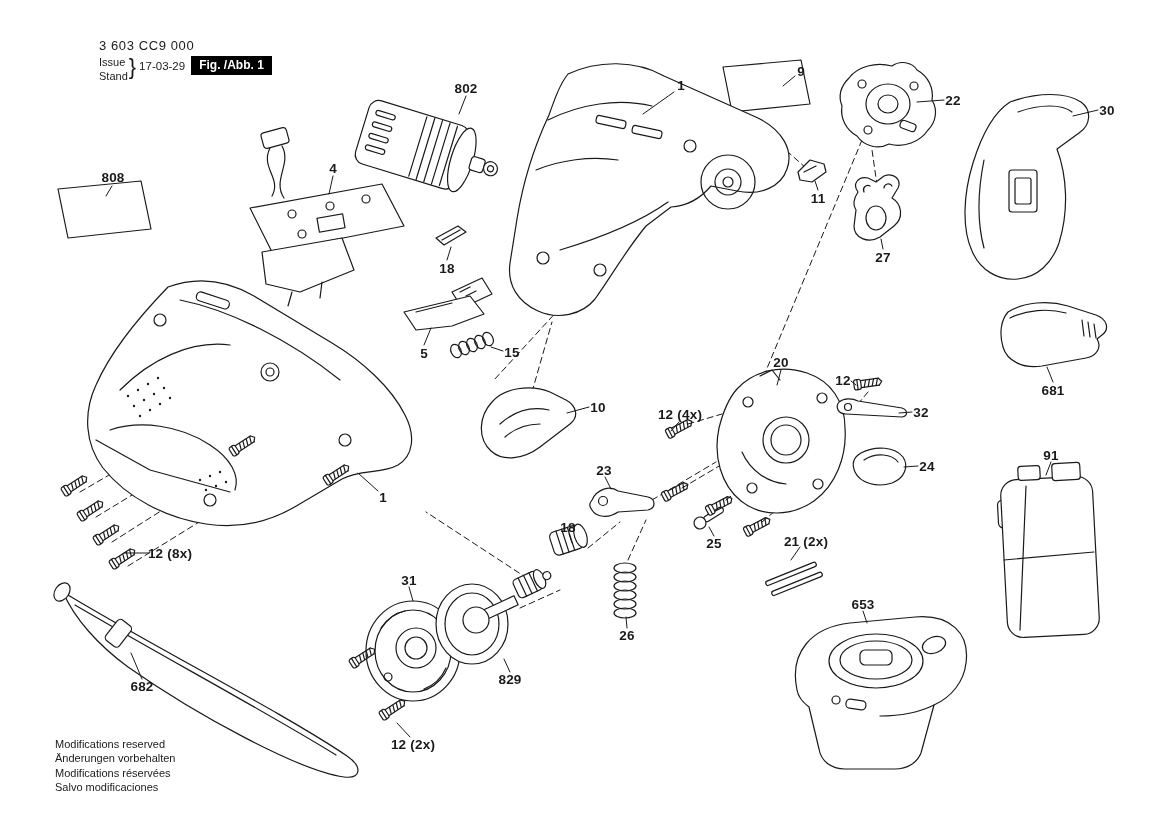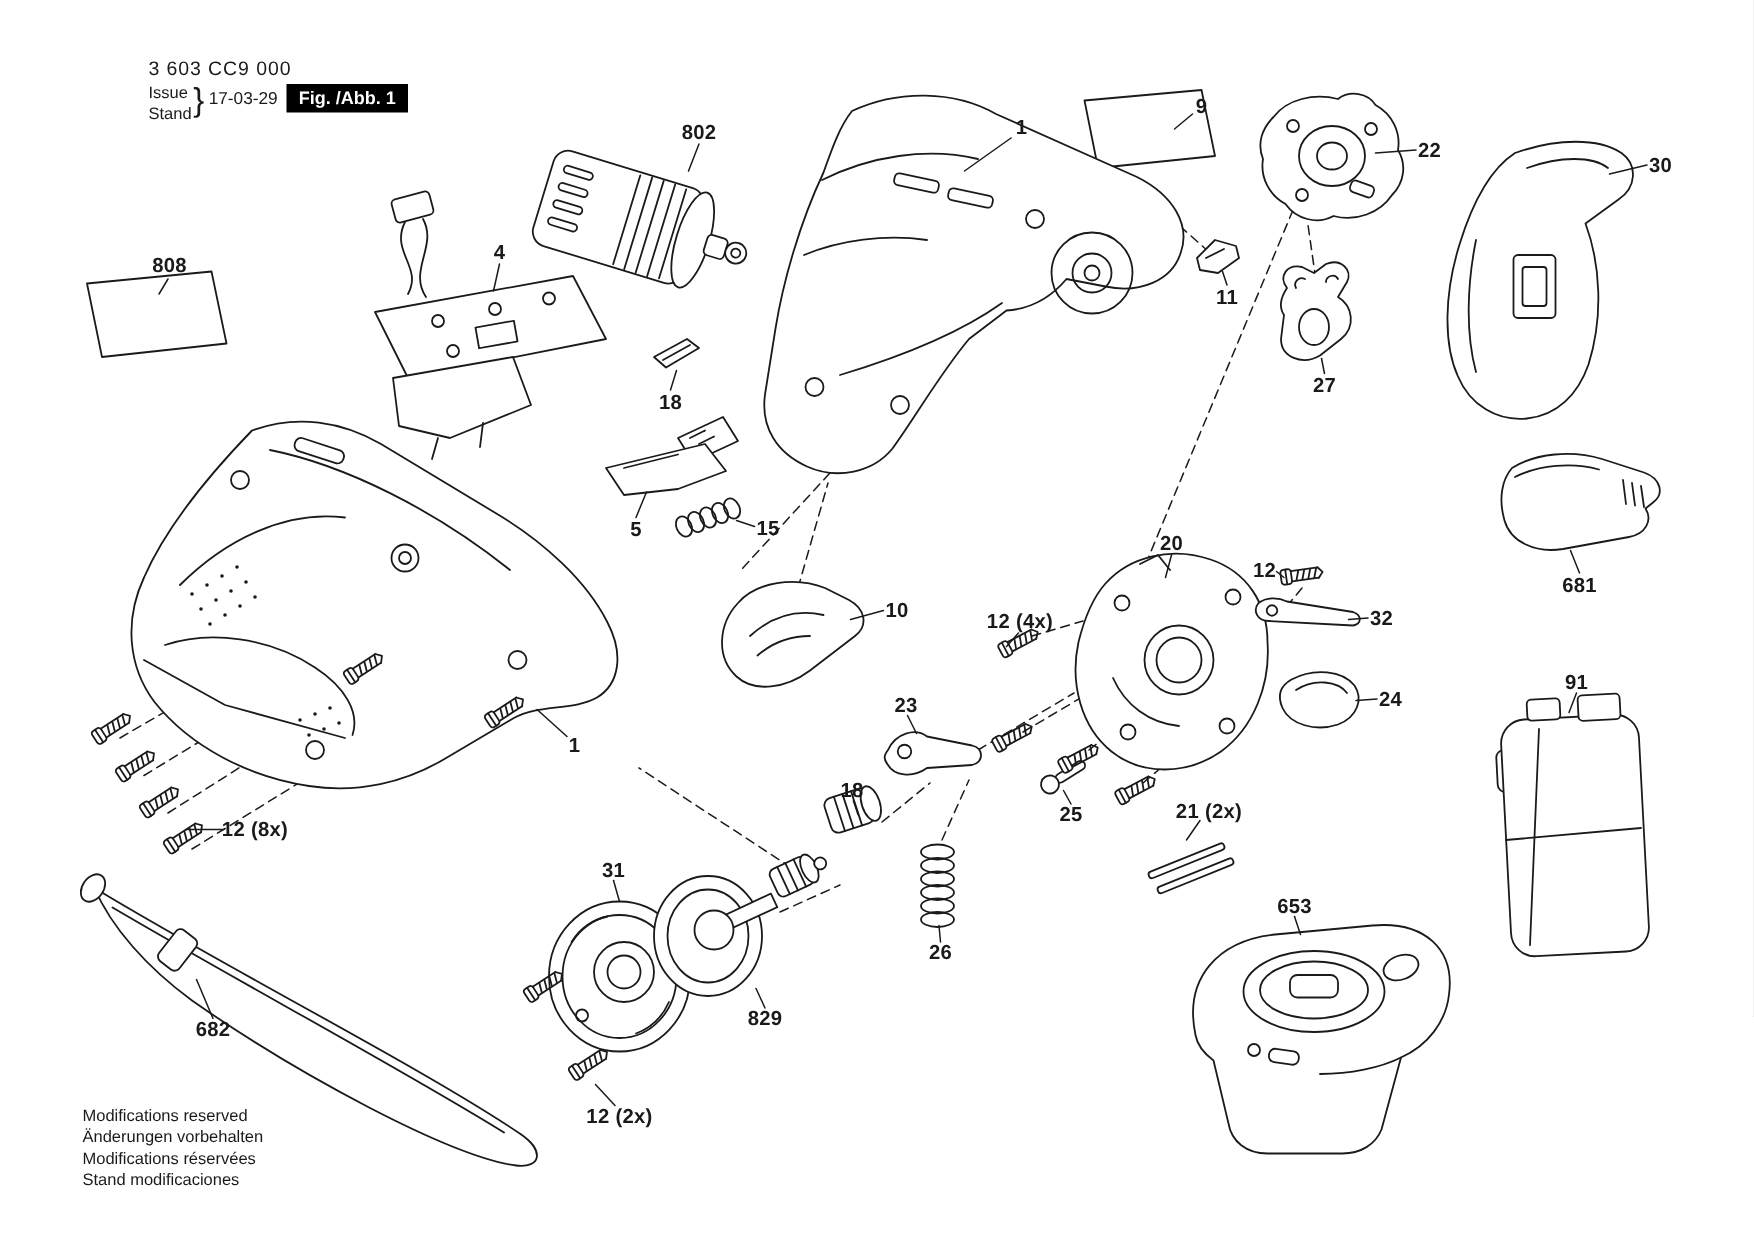--- a/index.html
+++ b/index.html
@@ -446,16 +446,16 @@
       <span class="brace">}</span>
       <span class="date">17-03-29</span>
       <span class="fig-box">Fig. /Abb. 1</span>
     </div>
   </div>
 
   <div class="footer-note">
     <div>Modifications reserved</div>
     <div>Änderungen vorbehalten</div>
     <div>Modifications réservées</div>
-    <div>Stand modificaciones</div>
+    <div>Salvo modificaciones</div>
   </div>
 
 </div>
 
 </body></html>

